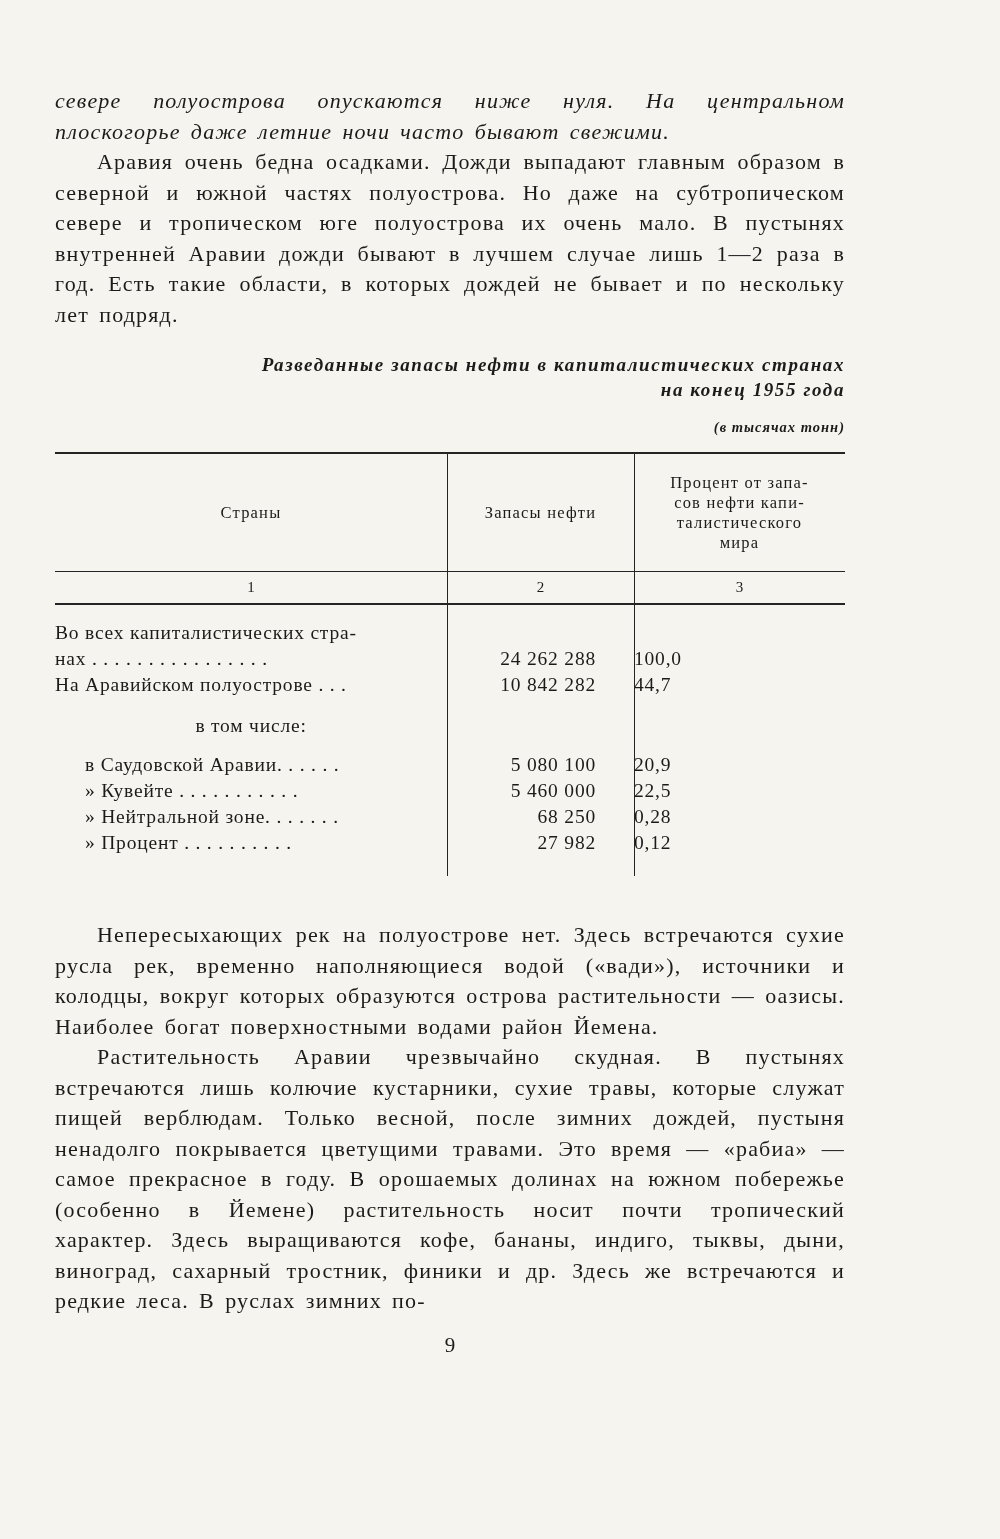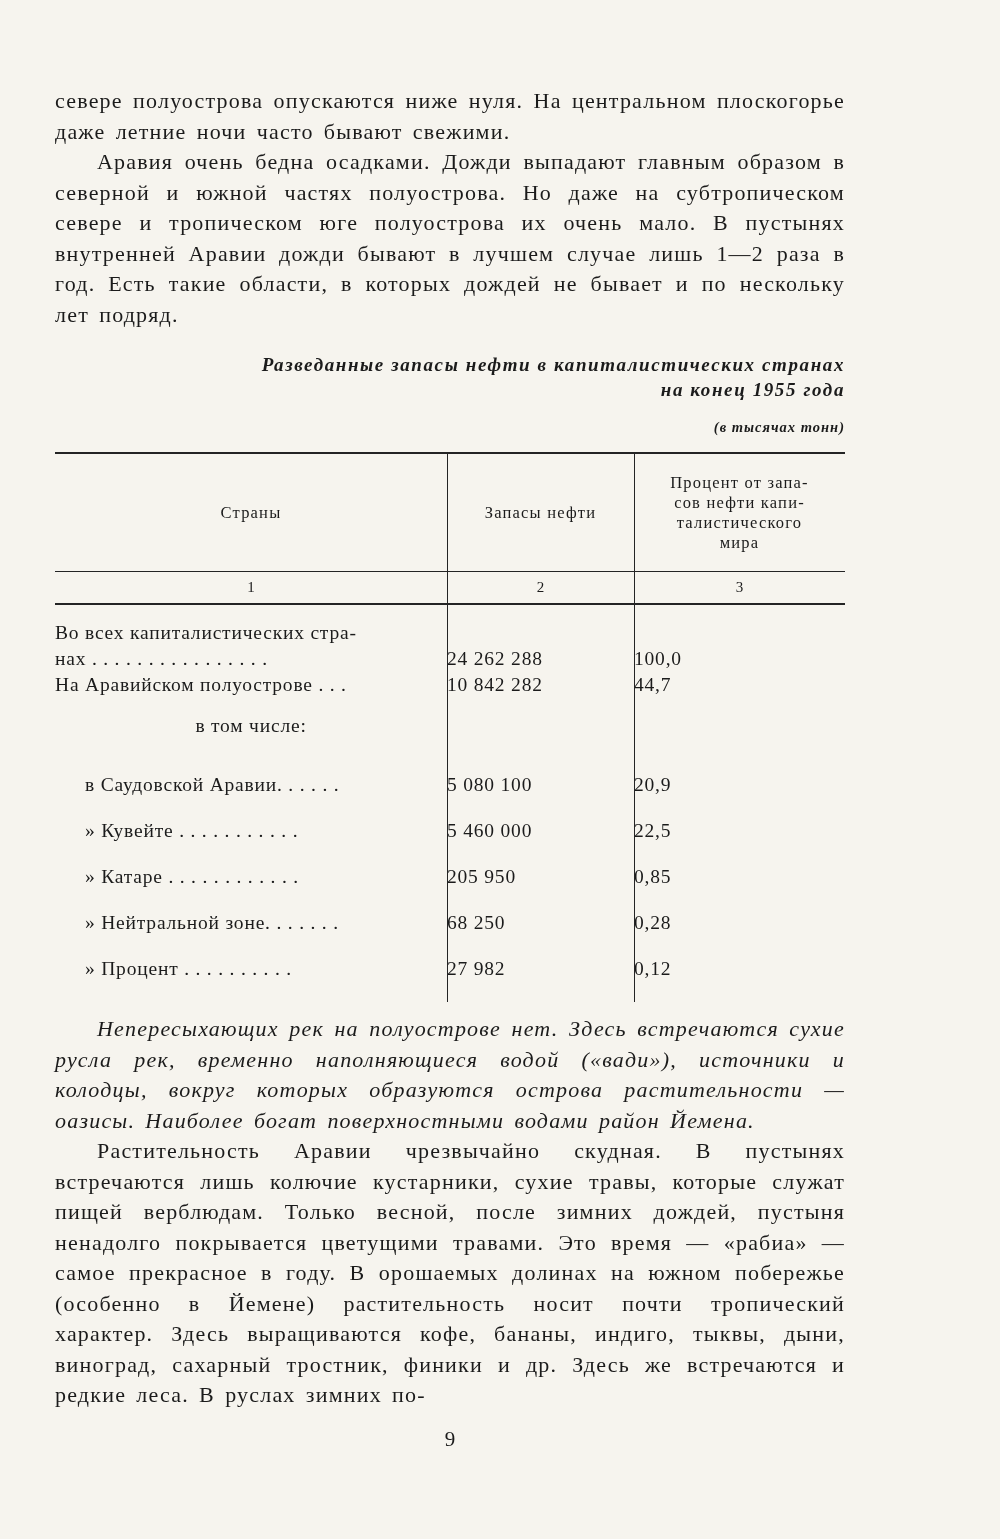--- a/index.html
+++ b/index.html
@@ -17,23 +17,23 @@
     padding: 86px 155px 0 55px;
   }
   .body-text {
     font-size: 22px;
     line-height: 30.5px;
     text-align: justify;
     text-indent: 42px;
     letter-spacing: 1.2px;
     word-spacing: 3.5px;
   }
-  .no-indent { text-indent: 0; }
+  .no-indent { text-indent: 0; font-style: italic; }
   .para-gap { margin-top: 0px; }
-  .after-table { margin-top: 12px; font-style: italic; }
+  .after-table { margin-top: 44px; }
 
   .table-caption {
     margin-top: 22px;
     text-align: right;
     font-style: italic;
     font-weight: bold;
   }
   .cap-main { font-size: 19px; line-height: 25px; letter-spacing: 1.6px; }
   .cap-sub  { font-size: 14.5px; margin-top: 17px; letter-spacing: 1px; }
 
@@ -70,22 +70,22 @@
     align-items: center;
     height: 33px;
     border-bottom: 2px solid #242424;
     font-size: 15px;
   }
   .ncell { text-align: center; }
 
   .tbody { padding: 15px 0 20px; font-size: 19.5px; letter-spacing: 0.8px; }
   .trow { display: flex; align-items: flex-end; line-height: 26px; }
   .trow .c1 { white-space: pre-line; padding-right: 4px; }
-  .trow.sub .c1 { padding-left: 30px; margin-top: 20px; }
-  .cell-num { padding-right: 38px; }
+  .trow.sub .c1 { padding-left: 30px; }
+  .cell-num { text-align: right; padding-right: 38px; }
   .cell-pct { text-align: left; padding-right: 78px; }
   .subheading {
     width: 392px;
     text-align: center;
     margin: 15px 0 13px;
     line-height: 26px;
   }
 
   .page-number {
     margin-top: 16px;
@@ -150,25 +150,20 @@
         <div class="c2 cell-num">5 080 100</div>
         <div class="c3 cell-pct">20,9</div>
       </div>
 
       <div class="trow sub">
         <div class="c1">» Кувейте . . . . . . . . . . .</div>
         <div class="c2 cell-num">5 460 000</div>
         <div class="c3 cell-pct">22,5</div>
       </div>
 
-      <div class="trow sub">
-        <div class="c1">» Катаре . . . . . . . . . . . .</div>
-        <div class="c2 cell-num">205 950</div>
-        <div class="c3 cell-pct">0,85</div>
-      </div>
 
       <div class="trow sub">
         <div class="c1">» Нейтральной зоне. . . . . . .</div>
         <div class="c2 cell-num">68 250</div>
         <div class="c3 cell-pct">0,28</div>
       </div>
 
       <div class="trow sub">
         <div class="c1">» Процент  . . . . . . . . . .</div>
         <div class="c2 cell-num">27 982</div>

